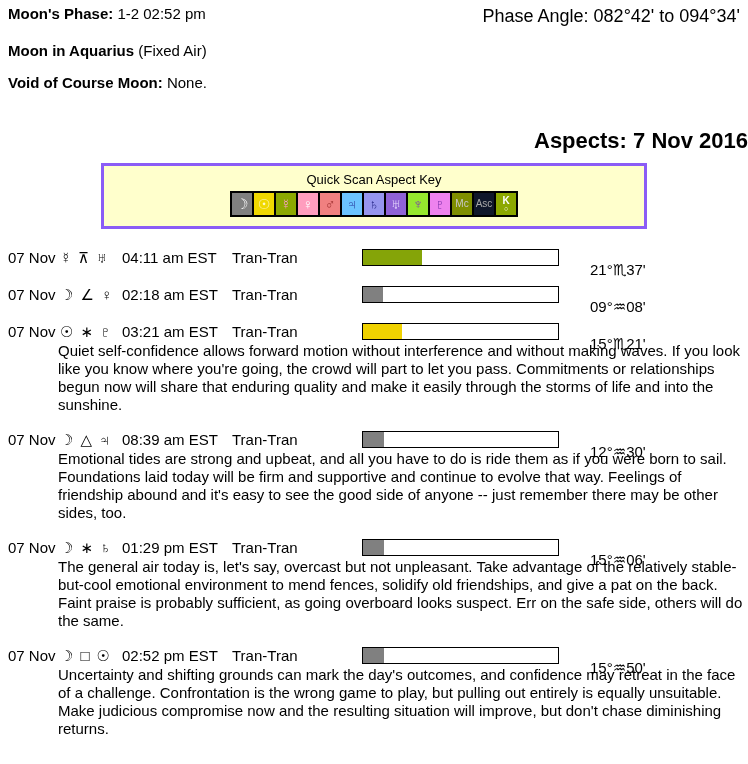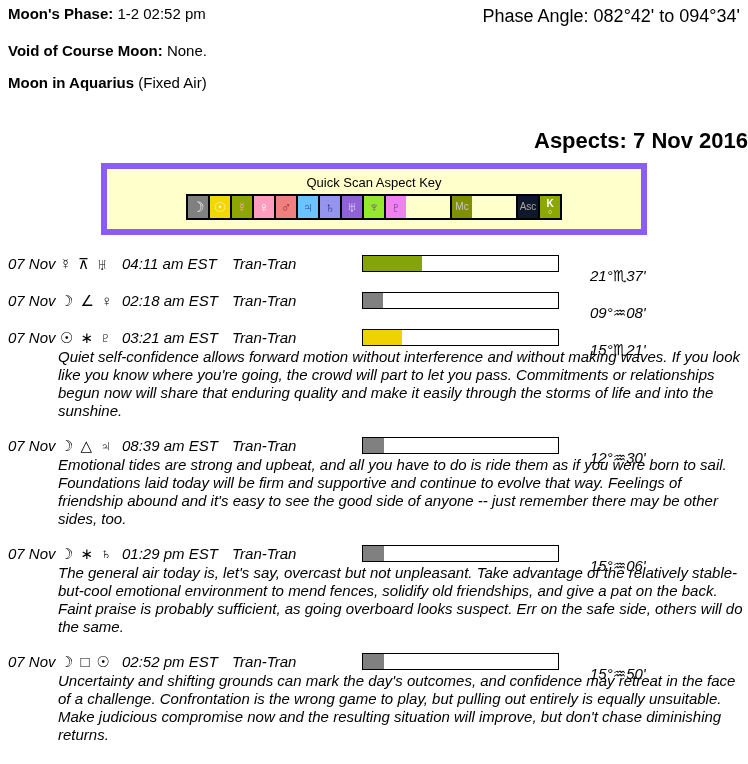--- a/index.html
+++ b/index.html
@@ -16,38 +16,38 @@
   .hline{margin-top:15px;}
   .hline:first-child{margin-top:0;}
   .b{font-weight:bold;}
   .phase-angle{font-size:18px;padding-top:1px;}
 
   
   .aspects-title{margin-top:37px;text-align:right;font-size:22px;font-weight:bold;}
 
   
   .keybox{
-    width:546px;margin:9px auto 0 auto;border:6px solid #8b5cf6;background:#FFFFCC;
+    width:546px;margin:9px auto 0 auto;border:3px solid #8b5cf6;background:#FFFFCC;
     text-align:center;font-size:13px;padding:6px 0 9px 0;box-sizing:border-box;
   }
   .keybox-sub{margin-top:4px;}
   .chips{display:inline-flex;border:2px solid #000;margin-top:4px;vertical-align:top;}
   .chip{
     width:20px;height:22px;display:flex;align-items:center;justify-content:center;
     font-size:14px;line-height:1;user-select:none;
   }
   .chip + .chip{border-left:2px solid #000;}
-  .chip-small{font-size:10px;margin-left:44px;}
+  .chip-small{font-size:10px;}
   .chip-stack{flex-direction:column;}
   .chip-stack span{display:block;line-height:1;}
   .chip-stack .top{font-size:10px;font-weight:bold;margin-bottom:-1px;}
   .chip-stack .bot{font-size:7px;}
 
   
-  .aspect-list{margin:20px 13px 0 8px;font-style:italic;}
+  .aspect-list{margin:20px 13px 0 8px;}
   .aspect-row{position:relative;margin-bottom:20px;}
   .aspect-row.has-desc{margin-bottom:17px;}
   .arow-head{display:flex;align-items:center;height:17px;}
   .a-date{width:52px;}
   .a-glyphs{width:62px;display:flex;justify-content:flex-start;gap:7px;}
   .a-time{width:110px;}
   .a-type{width:90px;}
   .a-bar{
     position:absolute;left:354px;top:0;width:195px;height:15px;
     border:1px solid #000;background:#fff;
@@ -63,26 +63,26 @@
 
   <div class="hdr">
     <div class="hdr-row1">
       <div class="hline">
         <span class="b">Moon's Phase:</span>
         <span>1-2 02:52 pm</span>
       </div>
       <div class="phase-angle">Phase Angle:  082°42' to 094°34'</div>
     </div>
     <div class="hline">
+      <span class="b">Moon in Aquarius</span>
+      <span>(Fixed Air)</span>
+    </div>
+    <div class="hline">
       <span class="b">Void of Course Moon:</span>
       <span>None.</span>
-    </div>
-    <div class="hline">
-      <span class="b">Moon in Aquarius</span>
-      <span>(Fixed Air)</span>
     </div>
   </div>
 
   <div class="aspects-title">Aspects: 7 Nov 2016</div>
 
   <div class="keybox">
     <div class="b" style="font-weight:normal">Quick Scan Aspect Key</div>
     <div class="chips">
         <span class="chip" style="background: rgb(128, 128, 128); color: rgb(255, 255, 255);">☽</span>
         <span class="chip" style="background: rgb(240, 216, 0); color: rgb(255, 248, 200);">☉</span>

